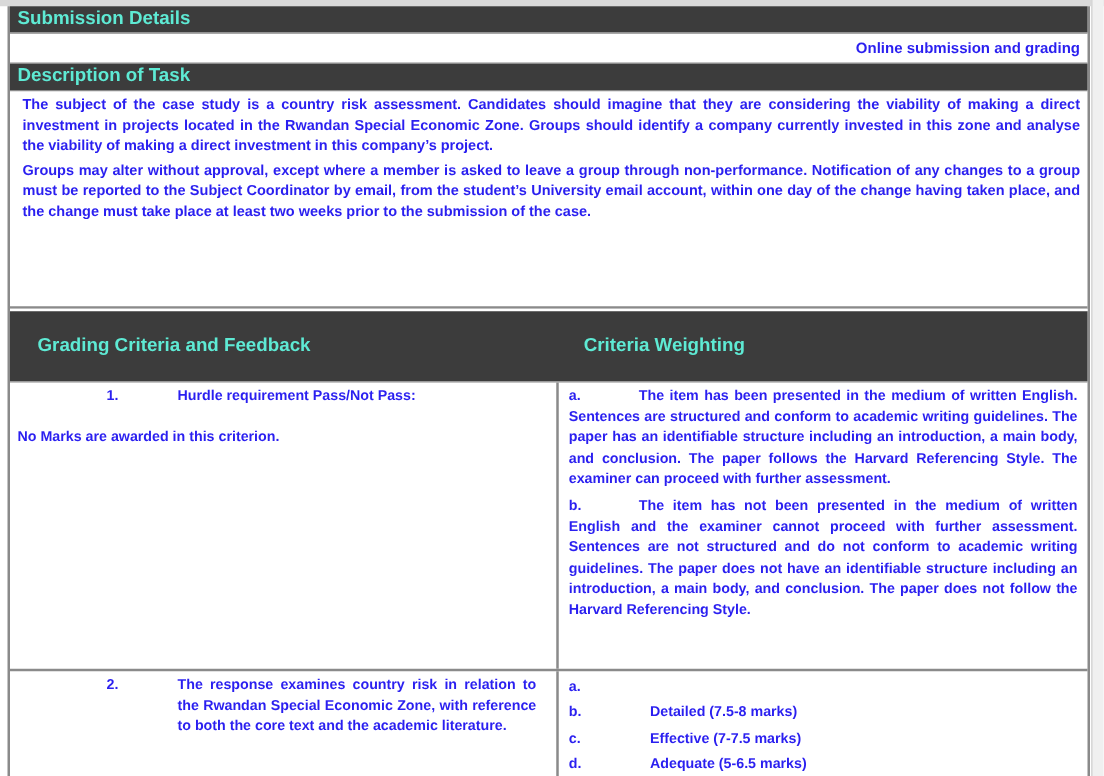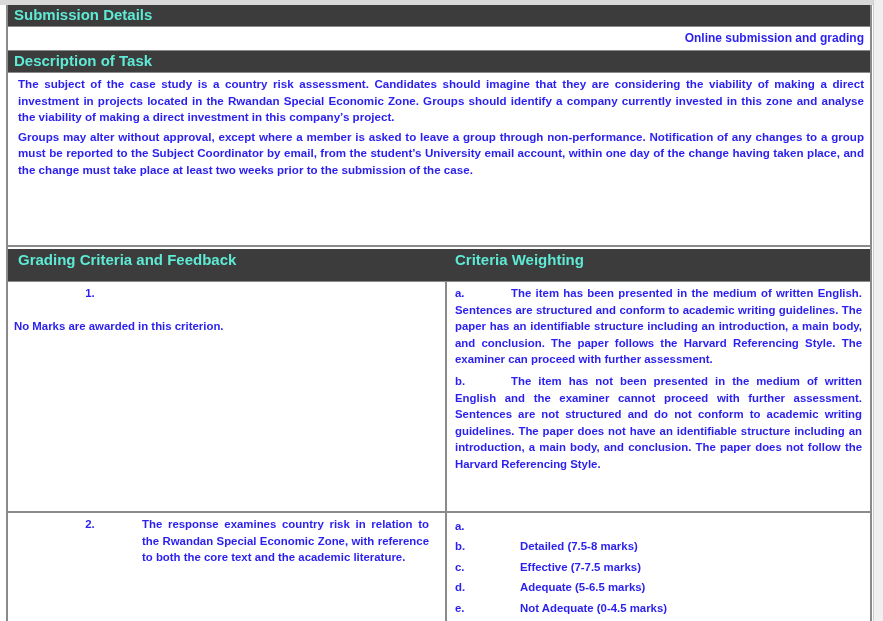--- a/index.html
+++ b/index.html
@@ -40,22 +40,23 @@
       background: #3c3c3c;
       color: #5eead4;
       font-weight: bold;
       font-size: 15px;
       line-height: 14px;
       padding: 3px 6px 4px 6px;
       height: 14px;
     }
     .hdr.split {
       display: flex;
-      padding: 4px;
+      padding: 16px;
       height: 24px;
+      align-items: center;
     }
     .hdr.split .col-left { width: 439px; padding-left: 6px; box-sizing: border-box; }
     .hdr.split .col-right { flex: 1; padding-left: 4px; box-sizing: border-box; }
     .blue {
       color: #2a1ff0;
     }
     .row-plain {
       font-size: 12px;
       line-height: 14px;
       padding: 4px 6px 5px 6px;
@@ -165,20 +166,21 @@
 
   <div class="hdr split">
     <div class="col-left">Grading Criteria and Feedback</div>
     <div class="col-right">Criteria Weighting</div>
   </div>
 
   <div class="grid-row row1">
     <div class="left blue">
       <div class="crit-head">
         <div class="crit-num">1.</div>
+        <div class="crit-text">Hurdle requirement Pass/Not Pass:</div>
       </div>
       <div class="spacer-line"></div>
       <div>No Marks are awarded in this criterion.</div>
     </div>
     <div class="right blue">
       <p class="para">
         <span class="tag">a.</span><span>The item has been presented in the medium of written English. Sentences are structured and conform to academic writing guidelines. The paper has an identifiable structure including an introduction, a main body, and conclusion. The paper follows the Harvard Referencing Style. The examiner can proceed with further assessment.</span>
       </p>
       <p class="para">
         <span class="tag">b.</span><span>The item has not been presented in the medium of written English and the examiner cannot proceed with further assessment. Sentences are not structured and do not conform to academic writing guidelines. The paper does not have an identifiable structure including an introduction, a main body, and conclusion. The paper does not follow the Harvard Referencing Style.</span>

